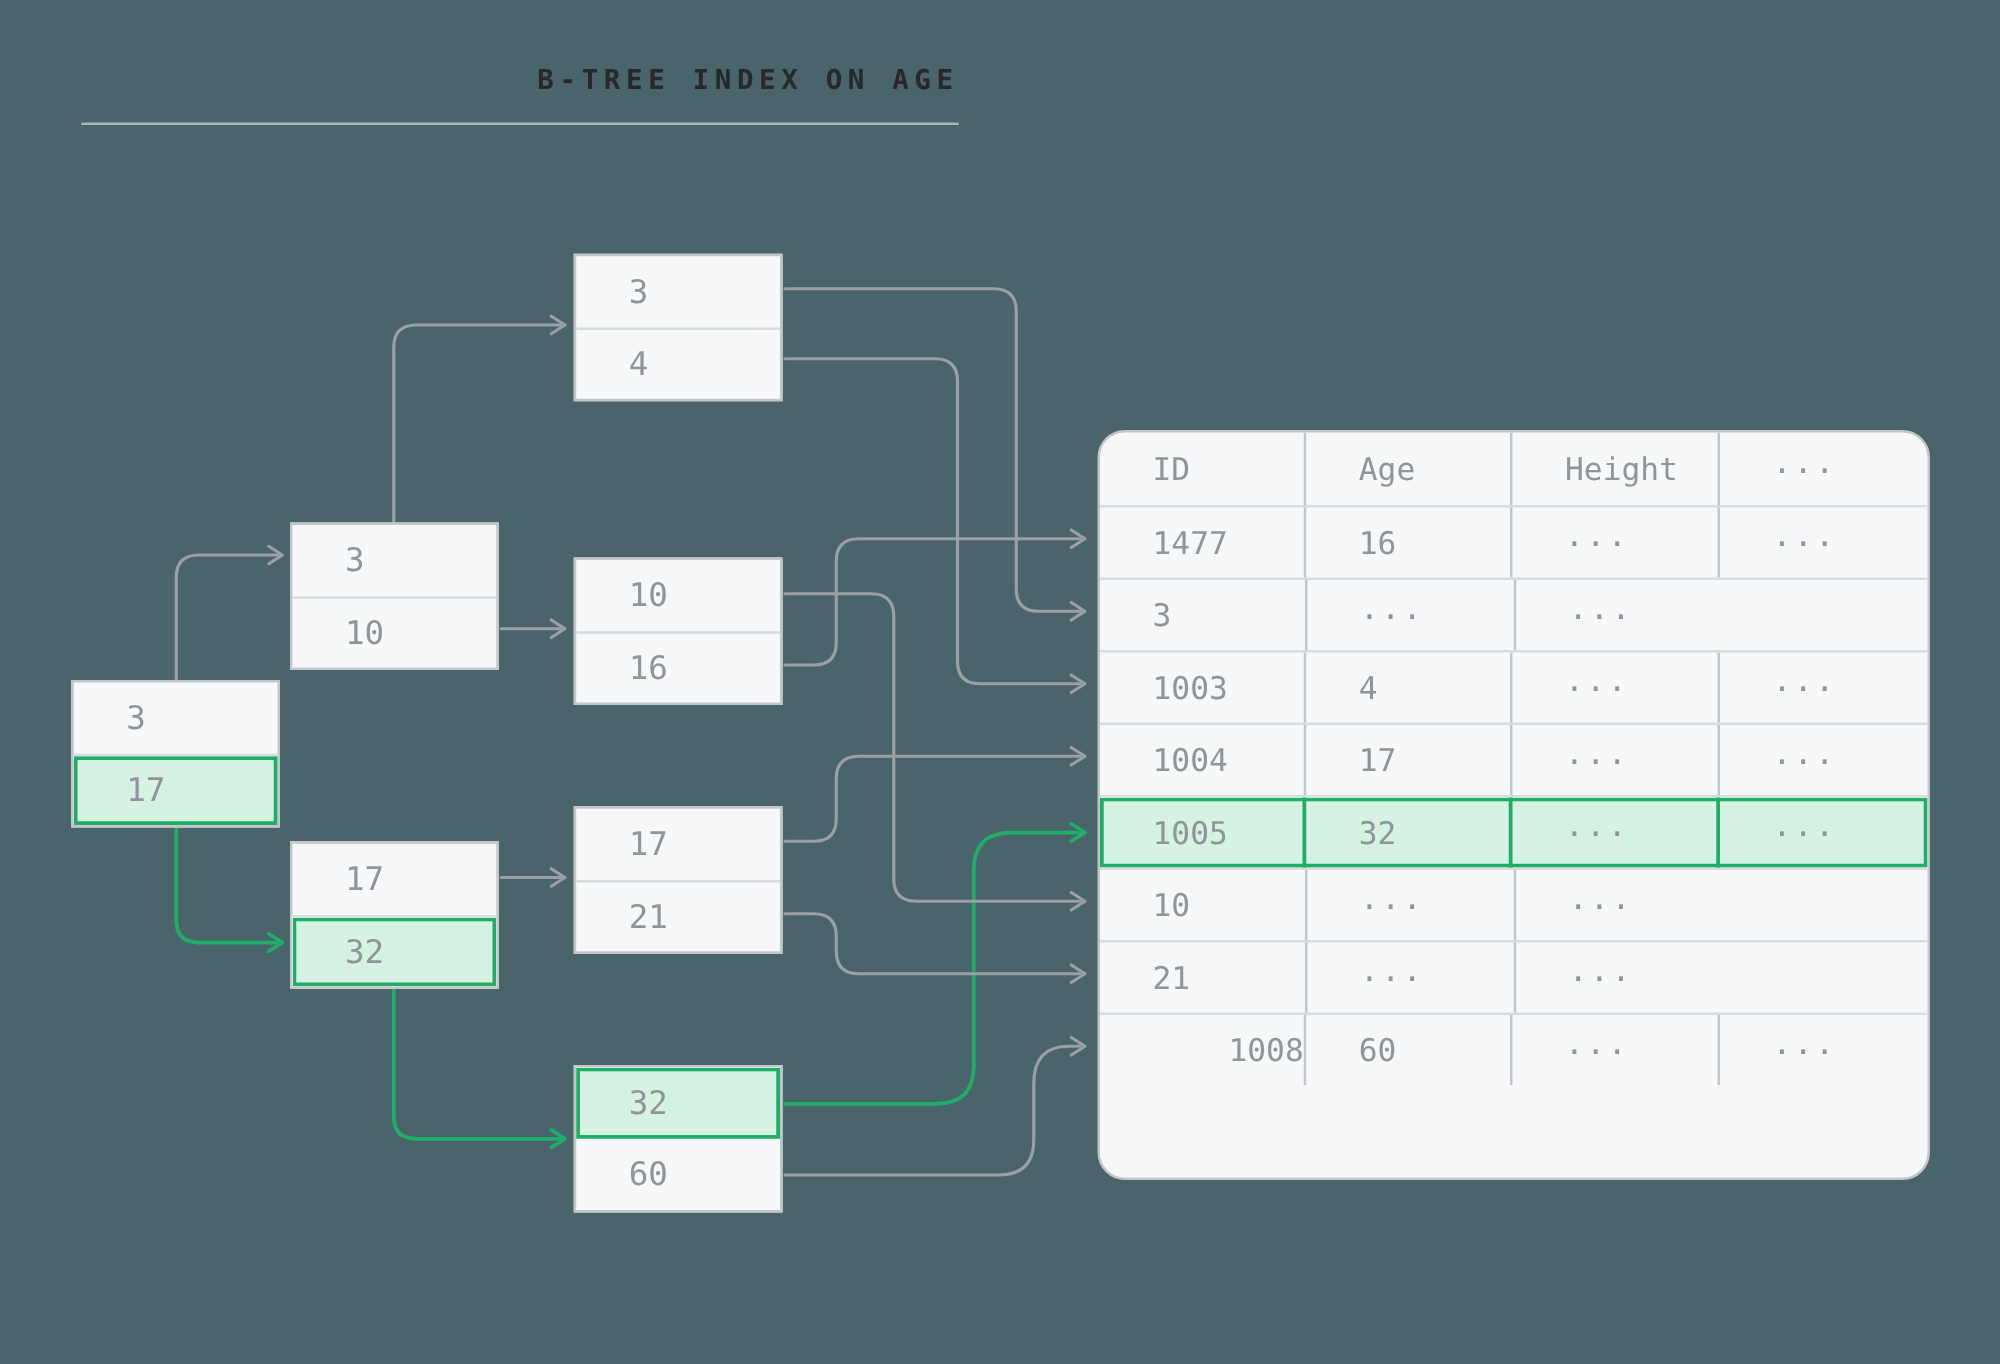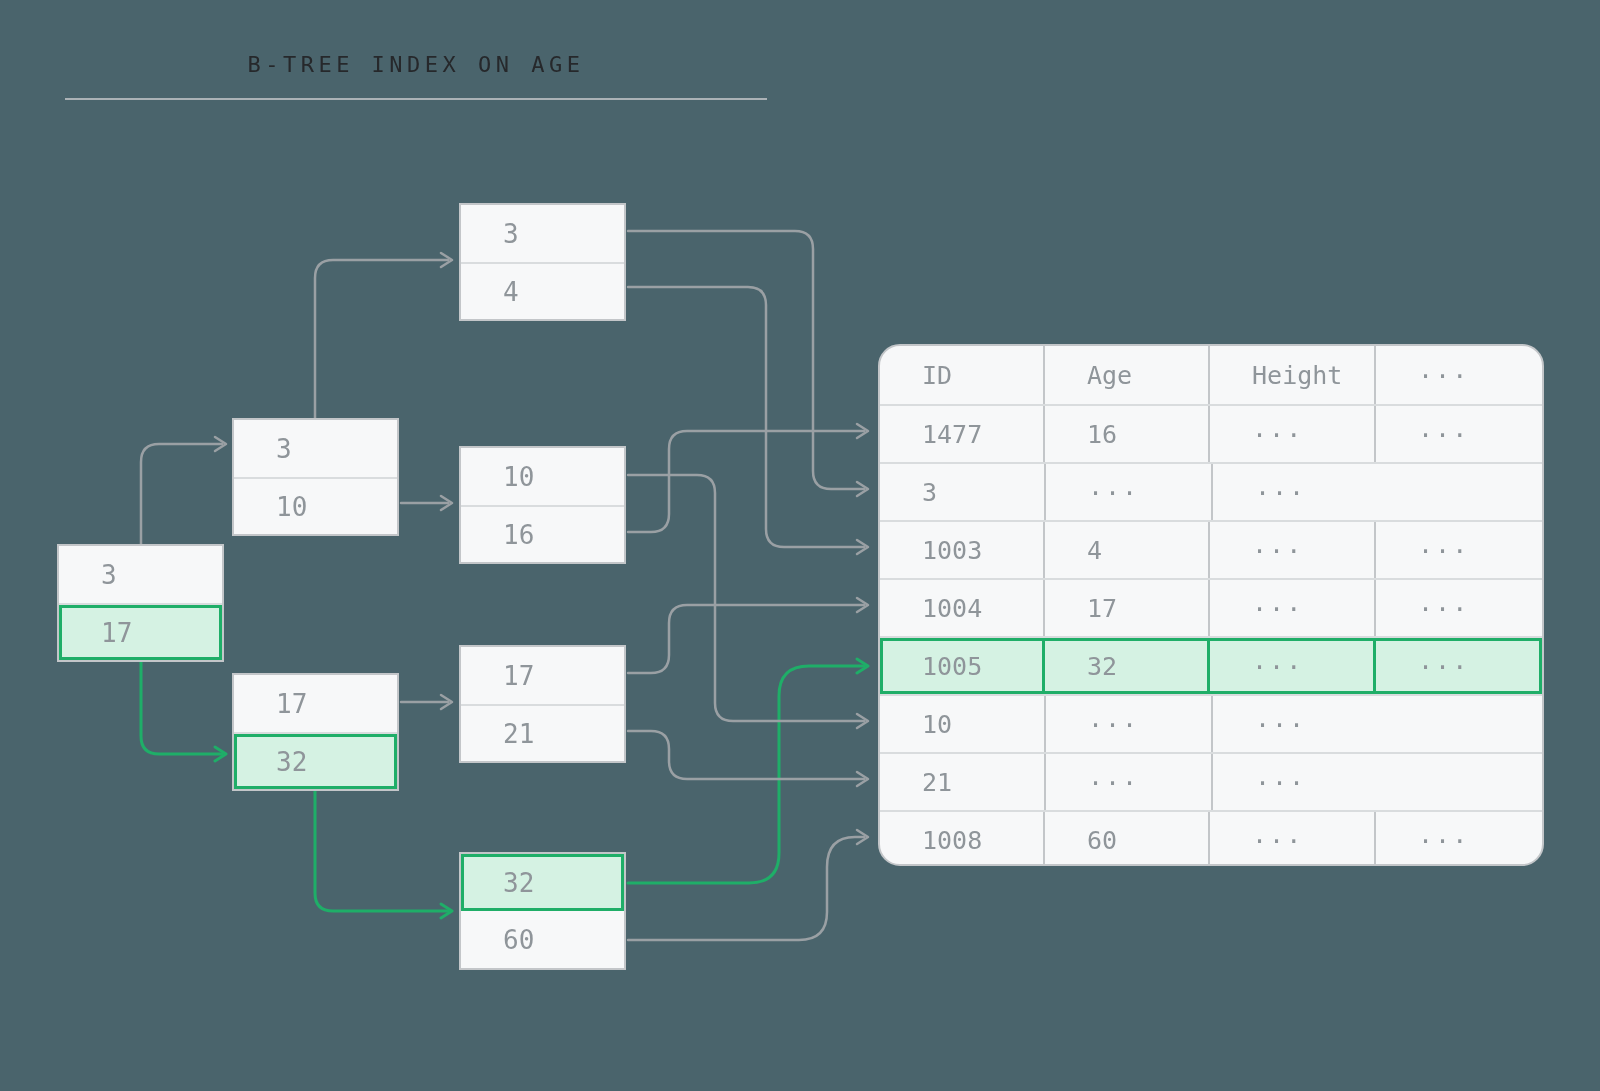--- a/index.html
+++ b/index.html
@@ -16,22 +16,22 @@
   .stage{position:absolute;inset:0;}
   svg.connectors{position:absolute;left:0;top:0;width:1600px;height:1091px;}
   .conn{fill:none;stroke-linecap:round;stroke-linejoin:round;}
   .conn.gray{stroke:var(--gray-line);stroke-width:2.5px;}
   .conn.green{stroke:var(--green);stroke-width:3px;}
   #arrow-gray path{stroke:var(--gray-line);stroke-width:2.5px;fill:none;stroke-linecap:round;stroke-linejoin:round;}
   #arrow-green path{stroke:var(--green);stroke-width:3px;fill:none;stroke-linecap:round;stroke-linejoin:round;}
 
   .panel{position:absolute;top:52px;}
   .panel-title{
-    font-size:22px;font-weight:normal;letter-spacing:4.5px;color:var(--title-color);
-    text-align:center;line-height:26px;white-space:nowrap;
+    font-size:22px;font-weight:bold;letter-spacing:4.5px;color:var(--title-color);
+    text-align:right;line-height:26px;white-space:nowrap;
   }
   .panel-underline{height:2px;background:var(--underline);margin-top:20px;opacity:.85;}
 
   .node{
     position:absolute;width:167px;box-sizing:border-box;
     border:2px solid var(--node-border);background:var(--node-fill);
   }
   .ncell{
     height:57px;box-sizing:border-box;display:flex;align-items:center;
     padding-left:42px;font-size:26px;color:var(--text-gray);
@@ -151,21 +151,21 @@
       <div class="node" style="left: 459px; top: 852px;">
         <div class="ncell hl">
           <span>32</span>
         </div>
         <div class="ncell">
           <span>60</span>
         </div>
       </div>
     </div>
 
-  <div class="ptable" style="left: 878px; top: 344px; width: 666px; height: 522px;">
+  <div class="ptable" style="left: 878px; top: 344px; width: 666px; height: 600px;">
       <div class="trow header">
         <div class="tcell" style="width: 166px;">
           <span>ID</span>
         </div>
         <div class="tcell" style="width: 166px;">
           <span>Age</span>
         </div>
         <div class="tcell" style="width: 167px;">
           <span>Height</span>
         </div>
@@ -256,21 +256,21 @@
           <span>21</span>
         </div>
         <div class="tcell" style="width: 167px;">
           <span class="dots">...</span>
         </div>
         <div class="tcell" style="width: 167px;">
           <span class="dots">...</span>
         </div>
       </div>
       <div class="trow">
-        <div class="tcell" style="width: 166px;">
+        <div class="tcell" style="width: 166px; justify-content: flex-end;">
           <span>1008</span>
         </div>
         <div class="tcell" style="width: 166px;">
           <span>60</span>
         </div>
         <div class="tcell" style="width: 167px;">
           <span class="dots">...</span>
         </div>
         <div class="tcell" style="width: 167px;">
           <span class="dots">...</span>

